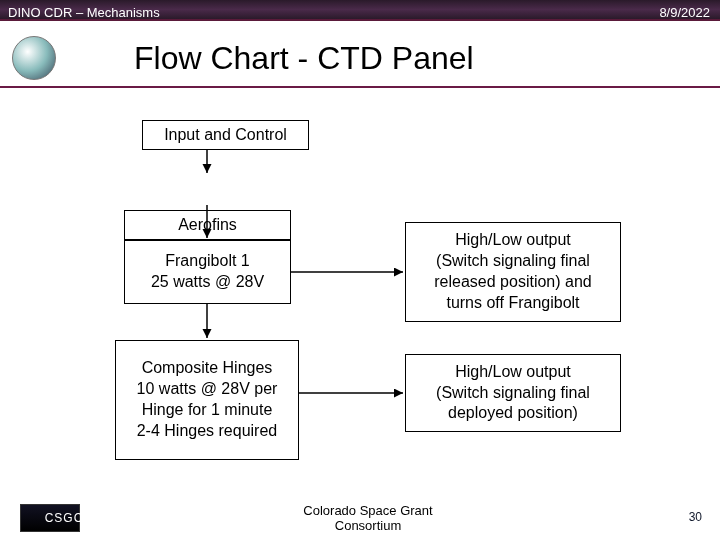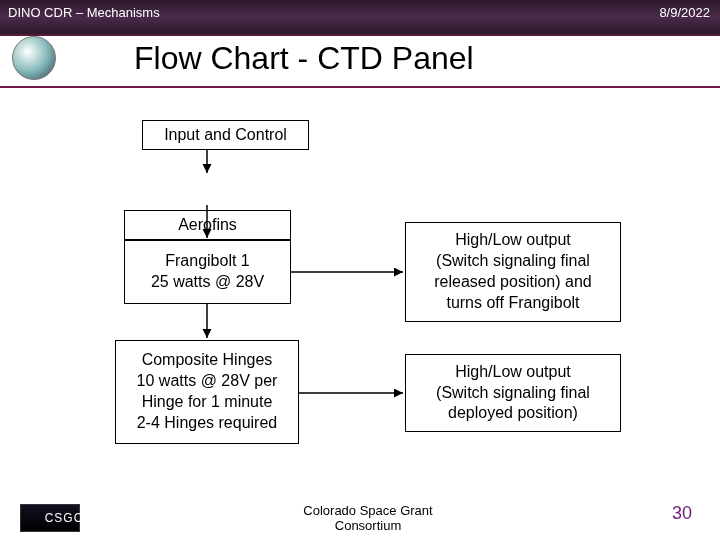--- a/index.html
+++ b/index.html
@@ -1,33 +1,33 @@
 <!DOCTYPE html>
 <html><head>
 <meta charset="utf-8">
 <style>
   * { box-sizing: border-box; margin: 0; padding: 0; }
   html, body { width: 720px; height: 540px; font-family: Arial, sans-serif; background: #fff; position: relative; }
-  .topbar { position: absolute; top: 0; left: 0; right: 0; height: 36px; background: linear-gradient(to bottom, #2a1a2a, #4a2a4a, #2a1a2a); border-bottom: 2px solid #5a1a3a; text-align: center; }
+  .topbar { position: absolute; top: 0; left: 0; right: 0; height: 21px; background: linear-gradient(to bottom, #2a1a2a, #4a2a4a, #2a1a2a); border-bottom: 2px solid #5a1a3a; text-align: center; }
   .topbar .left { position: absolute; left: 8px; top: 5px; color: #fff; font-size: 13px; }
   .topbar .right { position: absolute; right: 10px; top: 5px; color: #fff; font-size: 13px; }
   .logo { position: absolute; left: 12px; top: 36px; width: 44px; height: 44px; border-radius: 50%; background: radial-gradient(circle at 35% 35%, #fff, #8bb, #345); border: 1px solid #777; }
   .title { position: absolute; left: 110px; top: 40px; width: 500px; font-size: 32px; color: #000; margin-left: 24px; }
   .title-underline { position: absolute; left: 0; right: 0; top: 86px; height: 2px; background: #6a1a45; }
   .box { position: absolute; border: 1.5px solid #000; background: #fff; display: flex; align-items: center; justify-content: center; text-align: center; font-size: 16px; line-height: 1.3; padding: 6px 10px; }
   .b-input   { left: 124px; top: 120px; width: 167px; height: 30px; margin-left: 18px; }
   .b-aero    { left: 124px; top: 175px; width: 167px; height: 30px; margin-top: 35px; }
   .b-frangi  { left: 124px; top: 240px; width: 167px; height: 64px; }
-  .b-hinges  { left: 115px; top: 340px; width: 184px; height: 104px; }
+  .b-hinges  { left: 115px; top: 340px; width: 184px; height: 120px; }
   .b-hl1     { left: 405px; top: 222px; width: 216px; height: 100px; }
   .b-hl2     { left: 405px; top: 354px; width: 216px; height: 78px; }
   svg.arrows { position: absolute; left: 0; top: 0; width: 720px; height: 540px; pointer-events: none; }
   .footer-logo { position: absolute; left: 20px; bottom: 8px; width: 60px; height: 28px; background: linear-gradient(to bottom,#112,#000); border: 1px solid #333; color: #fff; font-size: 12px; display:flex; align-items:center; justify-content:center; letter-spacing:1px;padding-left:28px;}
   .footer-text { position: absolute; left: 16px; right: 0; bottom: 6px; text-align: center; font-size: 13px; line-height: 1.2; color: #000; }
-  .pagenum { position: absolute; right: 28px; bottom: 16px; font-size: 18px; color: #701a75; }
+  .pagenum { position: absolute; right: 18px; bottom: 16px; font-size: 12px; color: #0f172a; }
 </style>
 </head>
 <body>
 
 <div class="topbar">
   <span class="left">DINO CDR – Mechanisms</span>
   <span class="right">8/9/2022</span>
 </div>
 
 <div class="logo"></div>

